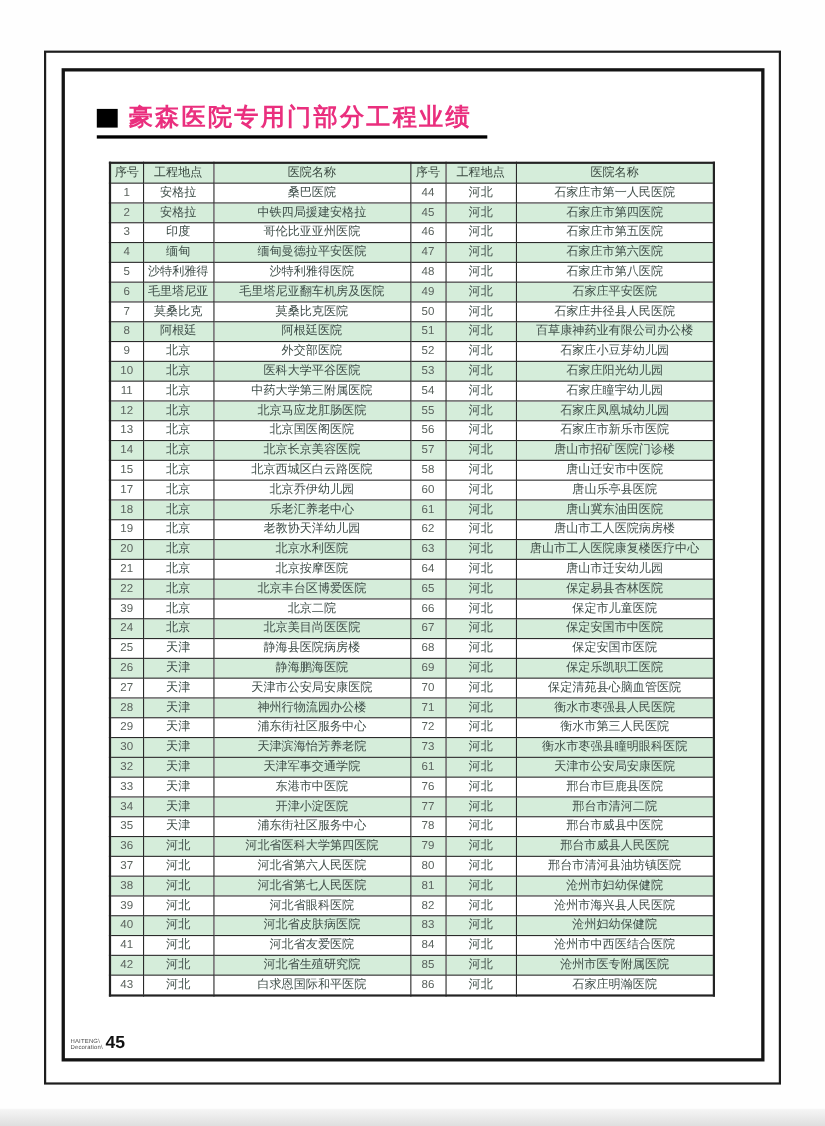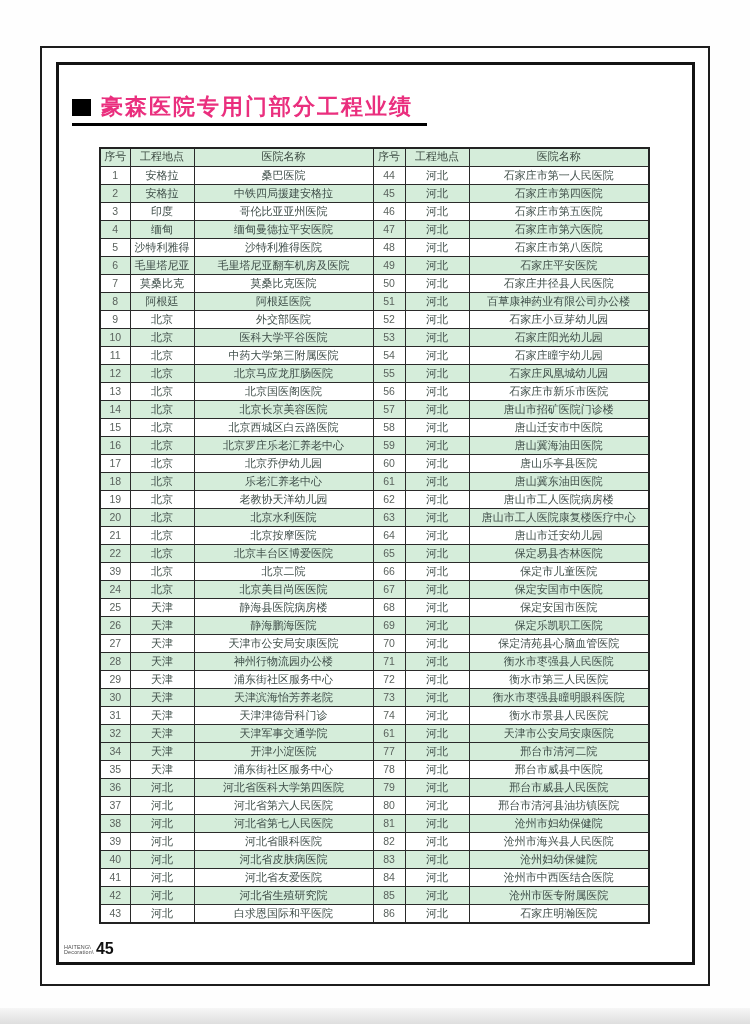--- a/index.html
+++ b/index.html
@@ -13,21 +13,21 @@
   .outer-frame{
     position:absolute;left:40px;top:46px;width:666px;height:936px;
     border:2px solid #1d1d1d;background:#fff;
   }
   .inner-frame{
     position:absolute;left:56px;top:62px;width:633px;height:897px;
     border:3px solid #141414;background:#fff;
   }
   
   .title-wrap{
-    position:absolute;left:72px;top:96px;
+    position:absolute;left:88px;top:96px;
     display:flex;align-items:flex-end;gap:10px;
     border-bottom:3px solid #000;padding:0 14px 5px 0;
   }
   .title-square{
     width:19px;height:17px;background:#000;margin-bottom:2px;flex:0 0 auto;
   }
   .page-title{
     font-size:22px;font-weight:bold;letter-spacing:2px;
     color:var(--title-pink,#ea2f7e);line-height:1;white-space:nowrap;
     font-family:"Liberation Sans","DejaVu Sans",sans-serif;
@@ -42,21 +42,20 @@
   table.projects td,table.projects th{
     border:1px solid #2a2a2a;
     height:17px;line-height:17px;
     padding:0 1px;text-align:center;
     overflow:hidden;white-space:nowrap;
     font-weight:normal;
   }
   table.projects thead th{
     background:var(--row-green,#d5edda);
     color:#39473f;
-    font-family:Liberation Mono, monospace;
   }
   table.projects tr.alt td{background:var(--row-green,#d5edda);}
   table.projects td.num{color:#5a625d;font-family:"Liberation Sans","DejaVu Sans",sans-serif;font-size:10.5px;}
   table.projects{border:2px solid #232323;}
   
   .footer-logo{
     position:absolute;left:64px;top:942px;
     display:flex;align-items:flex-end;
   }
   .brand-lines{
@@ -217,28 +216,20 @@
         <td class="name">唐山市招矿医院门诊楼</td>
       </tr>
       <tr>
         <td class="num">15</td>
         <td class="loc">北京</td>
         <td class="name">北京西城区白云路医院</td>
         <td class="num">58</td>
         <td class="loc">河北</td>
         <td class="name">唐山迁安市中医院</td>
       </tr>
-      <tr class="alt">
-        <td class="num">16</td>
-        <td class="loc">北京</td>
-        <td class="name">北京罗庄乐老汇养老中心</td>
-        <td class="num">59</td>
-        <td class="loc">河北</td>
-        <td class="name">唐山冀海油田医院</td>
-      </tr>
       <tr>
         <td class="num">17</td>
         <td class="loc">北京</td>
         <td class="name">北京乔伊幼儿园</td>
         <td class="num">60</td>
         <td class="loc">河北</td>
         <td class="name">唐山乐亭县医院</td>
       </tr>
       <tr class="alt">
         <td class="num">18</td>
@@ -337,35 +328,35 @@
         <td class="name">衡水市第三人民医院</td>
       </tr>
       <tr class="alt">
         <td class="num">30</td>
         <td class="loc">天津</td>
         <td class="name">天津滨海怡芳养老院</td>
         <td class="num">73</td>
         <td class="loc">河北</td>
         <td class="name">衡水市枣强县瞳明眼科医院</td>
       </tr>
-      <tr>
-        <td class="num">31</td>
-        <td class="loc">天津</td>
-        <td class="name">天津津德骨科门诊</td>
-        <td class="num">74</td>
-        <td class="loc">河北</td>
-        <td class="name">衡水市景县人民医院</td>
-      </tr>
       <tr class="alt">
         <td class="num">32</td>
         <td class="loc">天津</td>
         <td class="name">天津军事交通学院</td>
         <td class="num">61</td>
         <td class="loc">河北</td>
         <td class="name">天津市公安局安康医院</td>
+      </tr>
+      <tr>
+        <td class="num">33</td>
+        <td class="loc">天津</td>
+        <td class="name">东港市中医院</td>
+        <td class="num">76</td>
+        <td class="loc">河北</td>
+        <td class="name">邢台市巨鹿县医院</td>
       </tr>
       <tr class="alt">
         <td class="num">34</td>
         <td class="loc">天津</td>
         <td class="name">开津小淀医院</td>
         <td class="num">77</td>
         <td class="loc">河北</td>
         <td class="name">邢台市清河二院</td>
       </tr>
       <tr>

